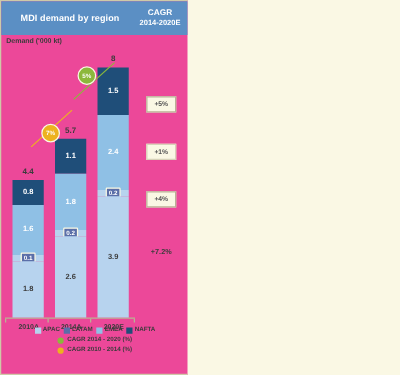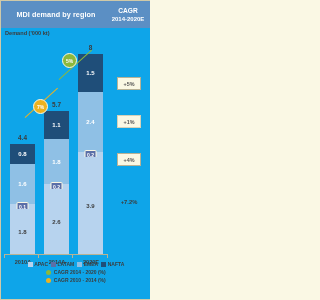--- a/index.html
+++ b/index.html
@@ -4,21 +4,21 @@
 <style>
   html,body{margin:0;padding:0;}
   body{
     width:150px;height:300px;
     background:#faf8e4;
     font-family:"Liberation Sans", sans-serif;
     overflow:hidden;
   }
   #root{
     position:relative;width:178px;height:300px;
-    background:#0ea5e9;
+    background:#ec4899;
     box-sizing:border-box;
     border:1px solid #cfc9a8;
   }
   
   .header{
     position:absolute;left:0;top:0;width:150px;height:27px;
     background:#5b8fc4;
     display:flex;align-items:center;
   }
   .header .title{

